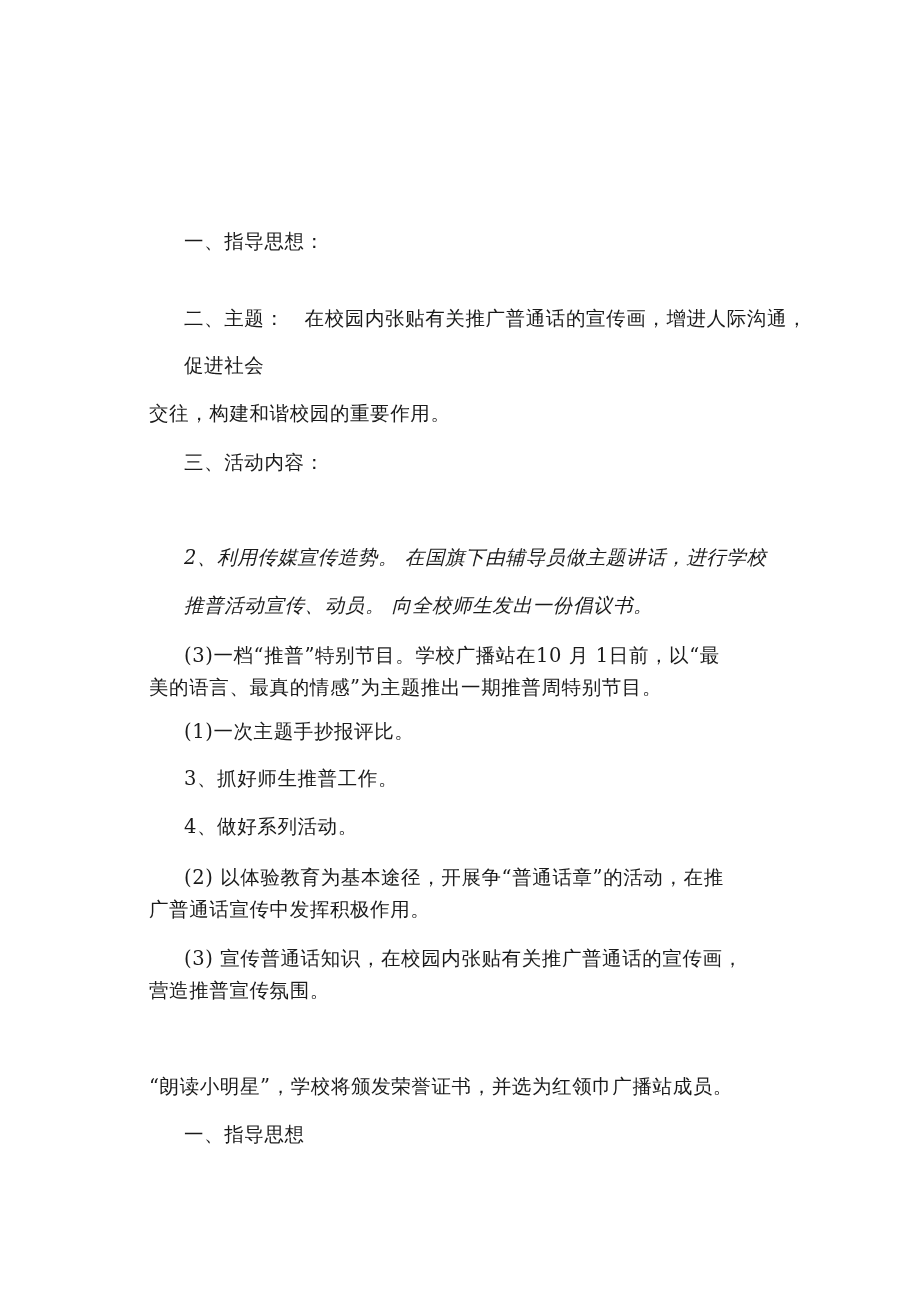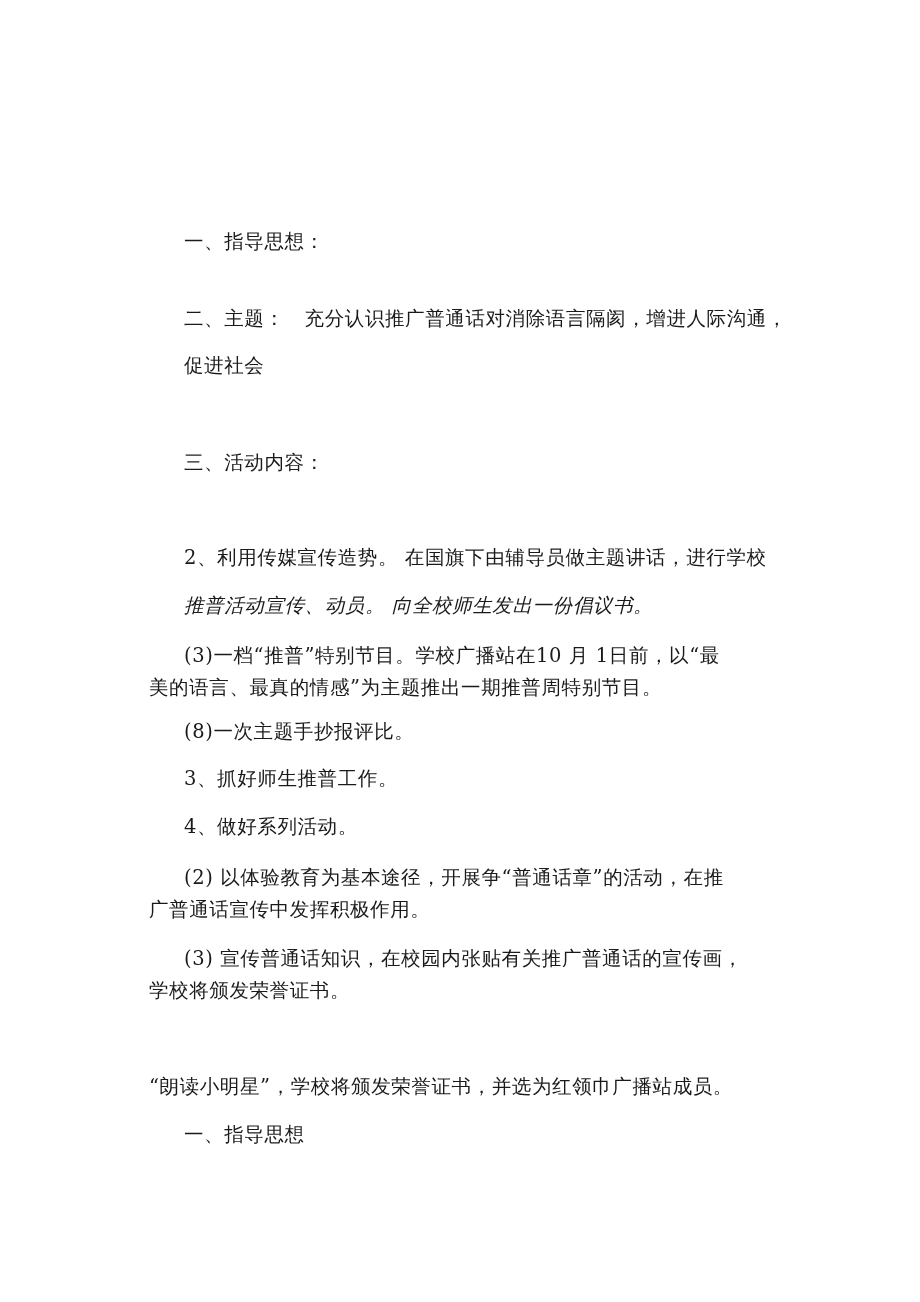--- a/index.html
+++ b/index.html
@@ -28,29 +28,30 @@
       line-height: 24px;
       white-space: nowrap;
       letter-spacing: 0.6px;
     }
   </style>
 </head>
 <body>
 
 <div class="page">
   <div class="line" style="left:172px;top:230px;">一、指导思想：</div>
-  <div class="line" style="left:172px;top:307px;">二、主题：　充分认识推广普通话对消除语言隔阂，增进人际沟通，</div>
+  <div class="line" style="left:172px;top:307px;">二、主题：　在校园内张贴有关推广普通话的宣传画，增进人际沟通，</div>
   <div class="line" style="left:172px;top:354px;">促进社会</div>
+  <div class="line" style="left:137px;top:402px;">交往，构建和谐校园的重要作用。</div>
   <div class="line" style="left:172px;top:451px;">三、活动内容：</div>
-  <div class="line" style="left:172px;top:546px;">2、利用传媒宣传造势。 在国旗下由辅导员做主题讲话，进行学校</div>
+  <div class="line" style="left:172px;top:546px;font-style:italic;">2、利用传媒宣传造势。 在国旗下由辅导员做主题讲话，进行学校</div>
   <div class="line" style="left:172px;top:594px;font-style:italic;">推普活动宣传、动员。 向全校师生发出一份倡议书。</div>
   <div class="line" style="left:172px;top:644px;">(3)一档“推普”特别节目。学校广播站在10 月 1日前，以“最</div>
   <div class="line" style="left:137px;top:676px;">美的语言、最真的情感”为主题推出一期推普周特别节目。</div>
-  <div class="line" style="left:172px;top:720px;">(8)一次主题手抄报评比。</div>
+  <div class="line" style="left:172px;top:720px;">(1)一次主题手抄报评比。</div>
   <div class="line" style="left:172px;top:767px;text-align:center;">3、抓好师生推普工作。</div>
   <div class="line" style="left:172px;top:815px;text-align:right;">4、做好系列活动。</div>
   <div class="line" style="left:172px;top:866px;">(2) 以体验教育为基本途径，开展争“普通话章”的活动，在推</div>
   <div class="line" style="left:137px;top:898px;">广普通话宣传中发挥积极作用。</div>
   <div class="line" style="left:172px;top:947px;">(3) 宣传普通话知识，在校园内张贴有关推广普通话的宣传画，</div>
-  <div class="line" style="left:137px;top:979px;">学校将颁发荣誉证书。</div>
+  <div class="line" style="left:137px;top:979px;">营造推普宣传氛围。</div>
   <div class="line" style="left:137px;top:1075px;">“朗读小明星”，学校将颁发荣誉证书，并选为红领巾广播站成员。</div>
   <div class="line" style="left:172px;top:1123px;">一、指导思想</div>
 </div>
 
 </body></html>

